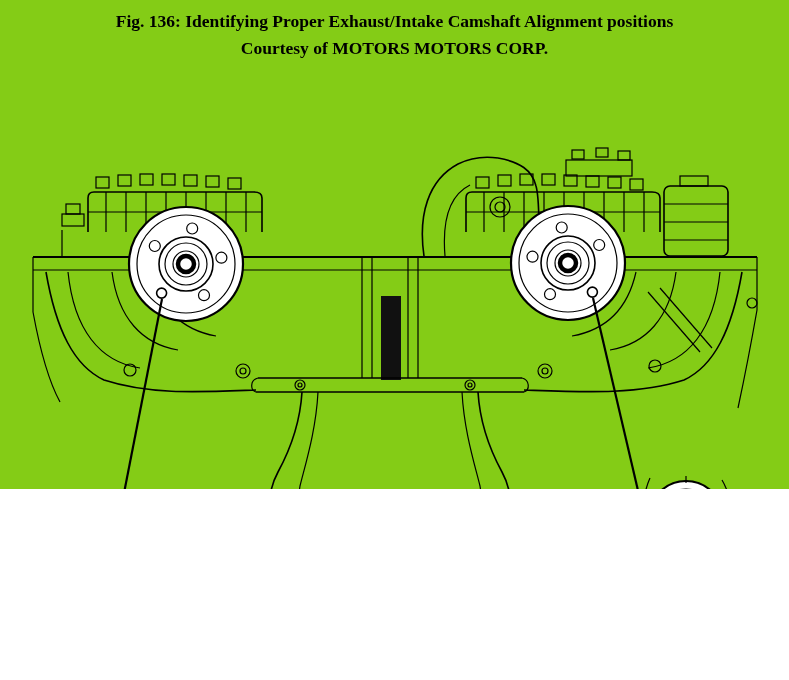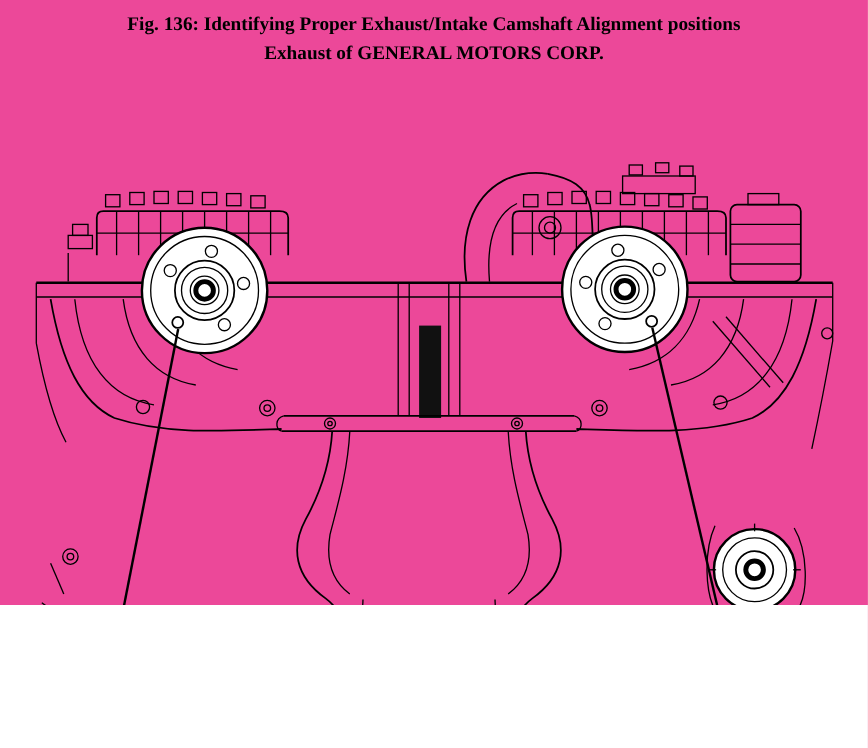--- a/index.html
+++ b/index.html
@@ -1,20 +1,20 @@
 <!DOCTYPE html>
 <html><head>
 <meta charset="utf-8">
 <style>
   html, body { margin: 0; padding: 0; background: #ffffff; }
   .page {
     position: relative;
     width: 789px;
-    height: 550px;
-    background: #ec4899;
+    height: 489px;
+    background: #84cc16;
     overflow: hidden;
     font-family: "Liberation Serif", serif;
   }
   .titles {
     position: absolute;
     top: 8px;
     left: 0;
     width: 100%;
     text-align: center;
     z-index: 2;
@@ -45,21 +45,21 @@
     fill: #000;
   }
 </style>
 </head>
 <body>
 
 <div class="page">
 
   <div class="titles">
     <div class="title-line">Fig. 136: Identifying Proper Exhaust/Intake Camshaft Alignment positions</div>
-    <div class="title-line">Exhaust of GENERAL MOTORS CORP.</div>
+    <div class="title-line">Courtesy of MOTORS MOTORS CORP.</div>
   </div>
 
   <svg class="diagram" viewBox="0 0 789 680">
 
     <g>
       <line class="s2" x1="33" y1="257" x2="757" y2="257"></line>
       <line class="s1" x1="33" y1="270" x2="757" y2="270"></line>
       <line class="s1" x1="33" y1="257" x2="33" y2="312"></line>
       <path class="s1" d="M33,312 C40,350 48,380 60,402"></path>
       <line class="s1" x1="757" y1="257" x2="757" y2="310"></line>

